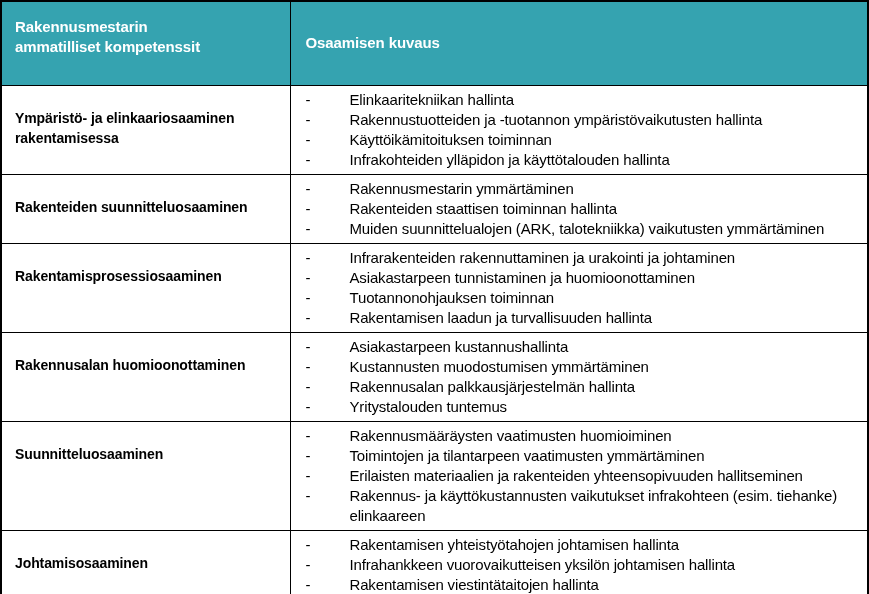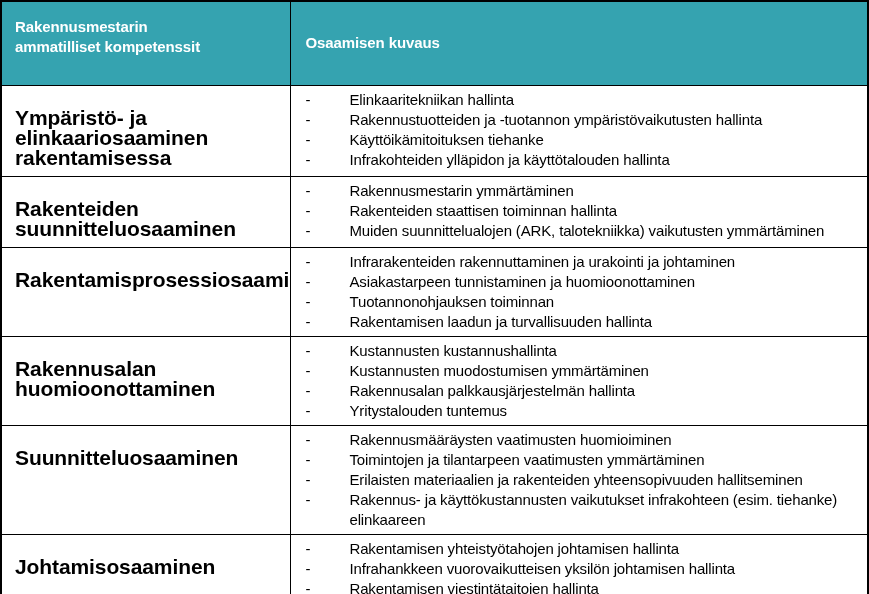--- a/index.html
+++ b/index.html
@@ -39,21 +39,21 @@
     line-height: 20px;
     letter-spacing: -0.1px;
   }
   thead th.h1 { padding: 0 8px 12px 13px; margin-left: 38px; }
   thead th.h2 { padding: 0 8px 0 15px; }
   thead th .line { display: block; }
 
   tbody td { vertical-align: top; color: #000000; }
   td.name-cell {
     padding: 22px 10px 8px 13px;
-    font-size: 21px;
+    font-size: 14px;
     font-weight: bold;
     line-height: 20px;
     letter-spacing: -0.1px;
   }
   td.desc-cell { padding: 4px 8px 4px 0; }
   ul.desc-list {
     list-style: none;
     margin: 0;
     padding: 0;
     font-size: 15px;
@@ -107,21 +107,21 @@
             <li>
                 <span class="dash">-</span>
                 <span class="txt">Elinkaaritekniikan hallinta</span>
               </li>
             <li>
                 <span class="dash">-</span>
                 <span class="txt">Rakennustuotteiden ja -tuotannon ympäristövaikutusten hallinta</span>
               </li>
             <li>
                 <span class="dash">-</span>
-                <span class="txt">Käyttöikämitoituksen tiehanke</span>
+                <span class="txt">Käyttöikämitoituksen toiminnan</span>
               </li>
             <li>
                 <span class="dash">-</span>
                 <span class="txt">Infrakohteiden ylläpidon ja käyttötalouden hallinta</span>
               </li>
           </ul>
         </td>
       </tr>
       <tr>
         <td class="name-cell">Rakenteiden suunnitteluosaaminen</td>
@@ -164,21 +164,21 @@
               </li>
           </ul>
         </td>
       </tr>
       <tr>
         <td class="name-cell">Rakennusalan huomioonottaminen</td>
         <td class="desc-cell">
           <ul class="desc-list">
             <li>
                 <span class="dash">-</span>
-                <span class="txt">Kustannusten kustannushallinta</span>
+                <span class="txt">Asiakastarpeen kustannushallinta</span>
               </li>
             <li>
                 <span class="dash">-</span>
                 <span class="txt">Kustannusten muodostumisen ymmärtäminen</span>
               </li>
             <li>
                 <span class="dash">-</span>
                 <span class="txt">Rakennusalan palkkausjärjestelmän hallinta</span>
               </li>
             <li>

